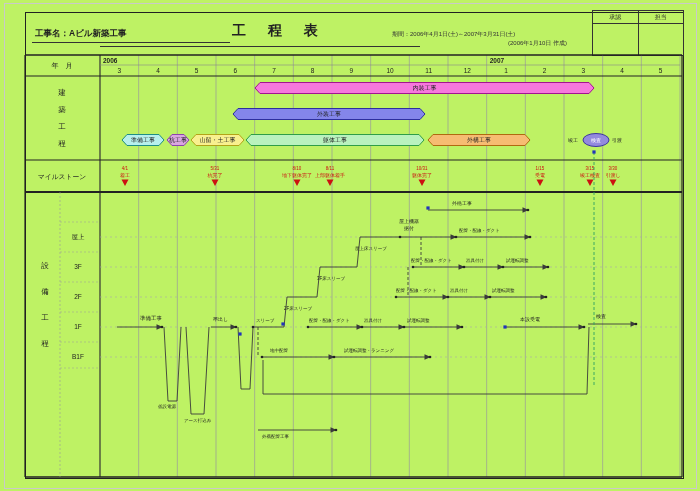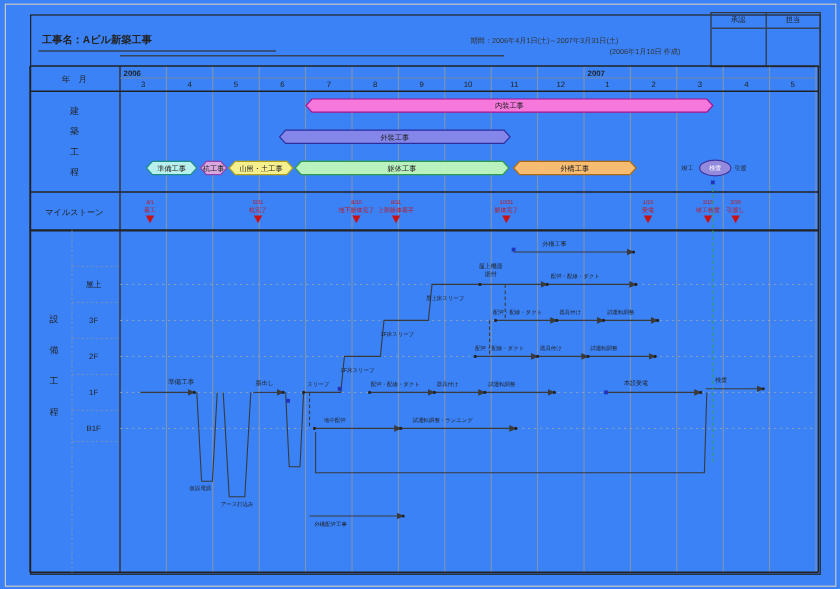--- a/index.html
+++ b/index.html
@@ -1,16 +1,16 @@
 <!DOCTYPE html>
 <html><head>
 <meta charset="utf-8">
 <style>
   html,body{margin:0;padding:0;background:#fff;}
-  .page{position:relative;width:700px;height:491px;background:#3b82f6;overflow:hidden;
+  .page{position:relative;width:700px;height:491px;background:#bef264;overflow:hidden;
         font-family:"Liberation Sans","DejaVu Sans",sans-serif;color:#222;}
   .scanedge{position:absolute;left:4px;top:3px;width:691px;height:484px;border:1px solid #c9c9c9;}
   .frame{position:absolute;left:25px;top:12px;width:657px;height:465px;border:1.4px solid #222;}
   .titletext{position:absolute;font-size:8px;white-space:nowrap;}
   .projectname{left:35px;top:28px;font-size:8.5px;font-weight:bold;}
   .uline{position:absolute;height:0;border-top:1px solid #333;}
   .maintitle{position:absolute;left:232px;top:22px;width:190px;text-align:left;
              font-size:14px;font-weight:bold;letter-spacing:9px;}
   .period{left:392px;top:30px;font-size:6px;color:#333;}
   .created{left:508px;top:39px;font-size:6px;color:#333;}
@@ -23,20 +23,21 @@
 </style>
 </head>
 <body>
 
 <div class="page">
   <div class="scanedge"></div>
   <div class="frame"></div>
 
   <div class="titletext projectname">工事名：Aビル新築工事</div>
   <div class="uline" style="left:32px;top:42px;width:198px;"></div>
+  <div class="maintitle">工 程 表</div>
   <div class="uline" style="left:100px;top:46px;width:320px;"></div>
   <div class="titletext period">期間：2006年4月1日(土)～2007年3月31日(土)</div>
   <div class="titletext created">(2006年1月10日 作成)</div>
 
   <div class="stamps">
     <div class="stampcol">
       <div class="stamphead">承認</div>
       <div class="stampbody"></div>
     </div>
     <div class="stampcol">

